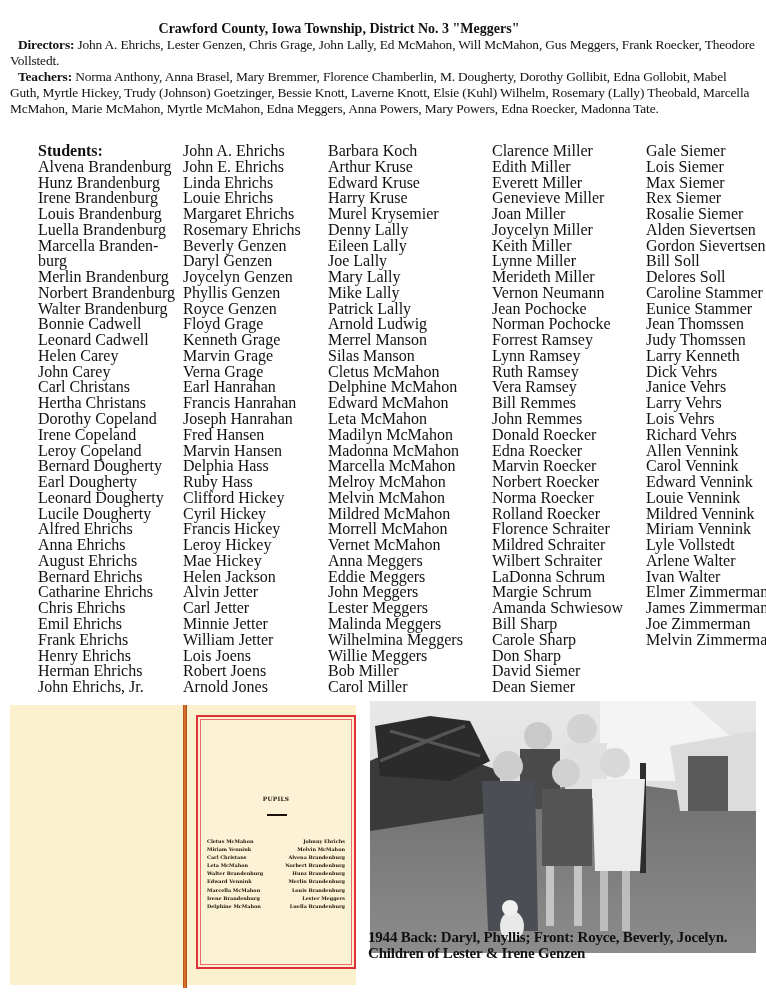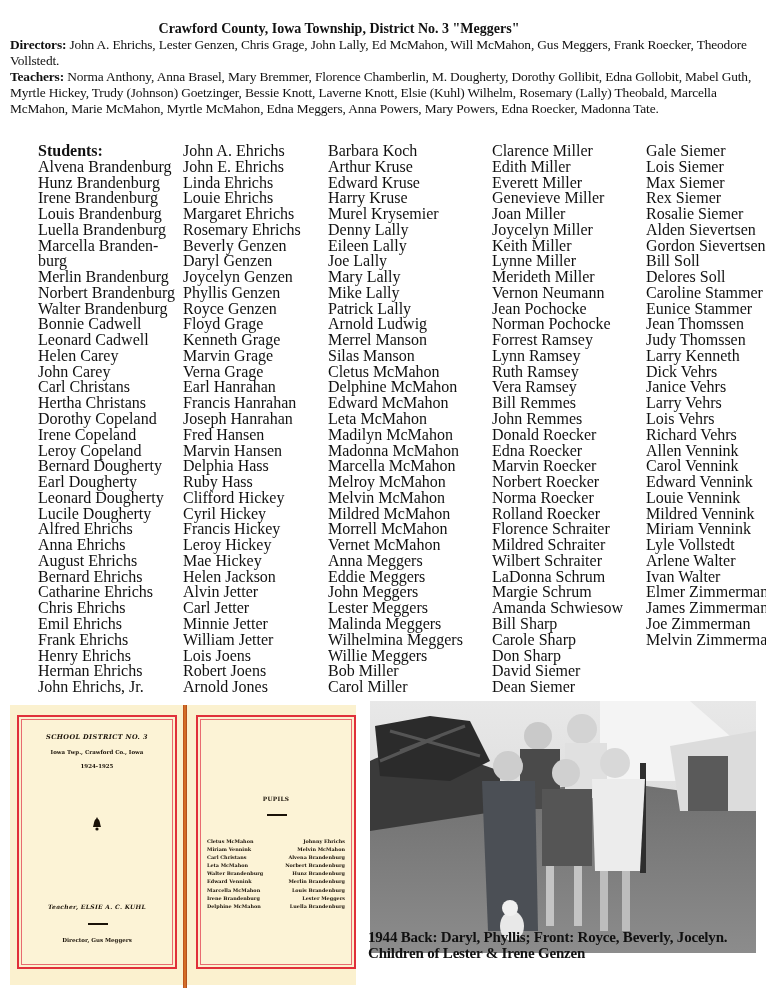--- a/index.html
+++ b/index.html
@@ -9,21 +9,21 @@
       color: #111;
     }
     .title {
       position: absolute; left: 0; top: 21px; width: 678px; text-align: center;
       font-weight: bold; font-size: 14px; line-height: 16px;
     }
     .para {
       position: absolute; left: 10px; width: 748px;
       font-size: 13.4px; line-height: 15.8px; letter-spacing: -0.15px;
     }
-    .para b { font-weight: bold; }
+    .para b { font-weight: bold; margin-left: 8px; }
     #directors { top: 37px; }
     #teachers { top: 69px; }
     .col {
       position: absolute; top: 143px;
       font-size: 16px; line-height: 15.78px; white-space: nowrap; margin-left: 20px;
     }
     .col div { height: 15.78px; }
     #col1 { left: 18px; }
     #col2 { left: 163px; }
     #col3 { left: 308px; }
@@ -268,34 +268,20 @@
     <div>Lyle Vollstedt</div>
     <div>Arlene Walter</div>
     <div>Ivan Walter</div>
     <div>Elmer Zimmerman</div>
     <div>James Zimmerman</div>
     <div>Joe Zimmerman</div>
     <div>Melvin Zimmerman</div>
   </div>
 
 <div class="booklet">
-  <div class="page left">
-    <div class="bk-head bk-h1">SCHOOL DISTRICT NO. 3</div>
-    <div class="bk-head bk-h2">Iowa Twp., Crawford Co., Iowa</div>
-    <div class="bk-head bk-h3">1924-1925</div>
-    <div class="bk-head bk-bell">
-      <svg width="10" height="14" viewBox="0 0 10 14">
-          <path d="M5 0 L6 2 C8 3 8 7 9 10 L1 10 C2 7 2 3 4 2 Z" fill="#1a1208"></path>
-          <circle cx="5" cy="12" r="1.6" fill="#1a1208"></circle>
-        </svg>
-    </div>
-    <div class="bk-head bk-teacher">Teacher, ELSIE A. C. KUHL</div>
-    <div class="bk-rule" style="top:206px"></div>
-    <div class="bk-head bk-director">Director, Gus Meggers</div>
-  </div>
   <div class="spine"></div>
   <div class="page right">
     <div class="bk-head bk-pupils">PUPILS</div>
     <div class="bk-rule" style="top:97px"></div>
     <div class="pupils-grid" id="pupils-grid">
         <div>Cletus McMahon</div>
         <div class="r">Johnny Ehrichs</div>
         <div>Miriam Vennink</div>
         <div class="r">Melvin McMahon</div>
         <div>Carl Christans</div>

